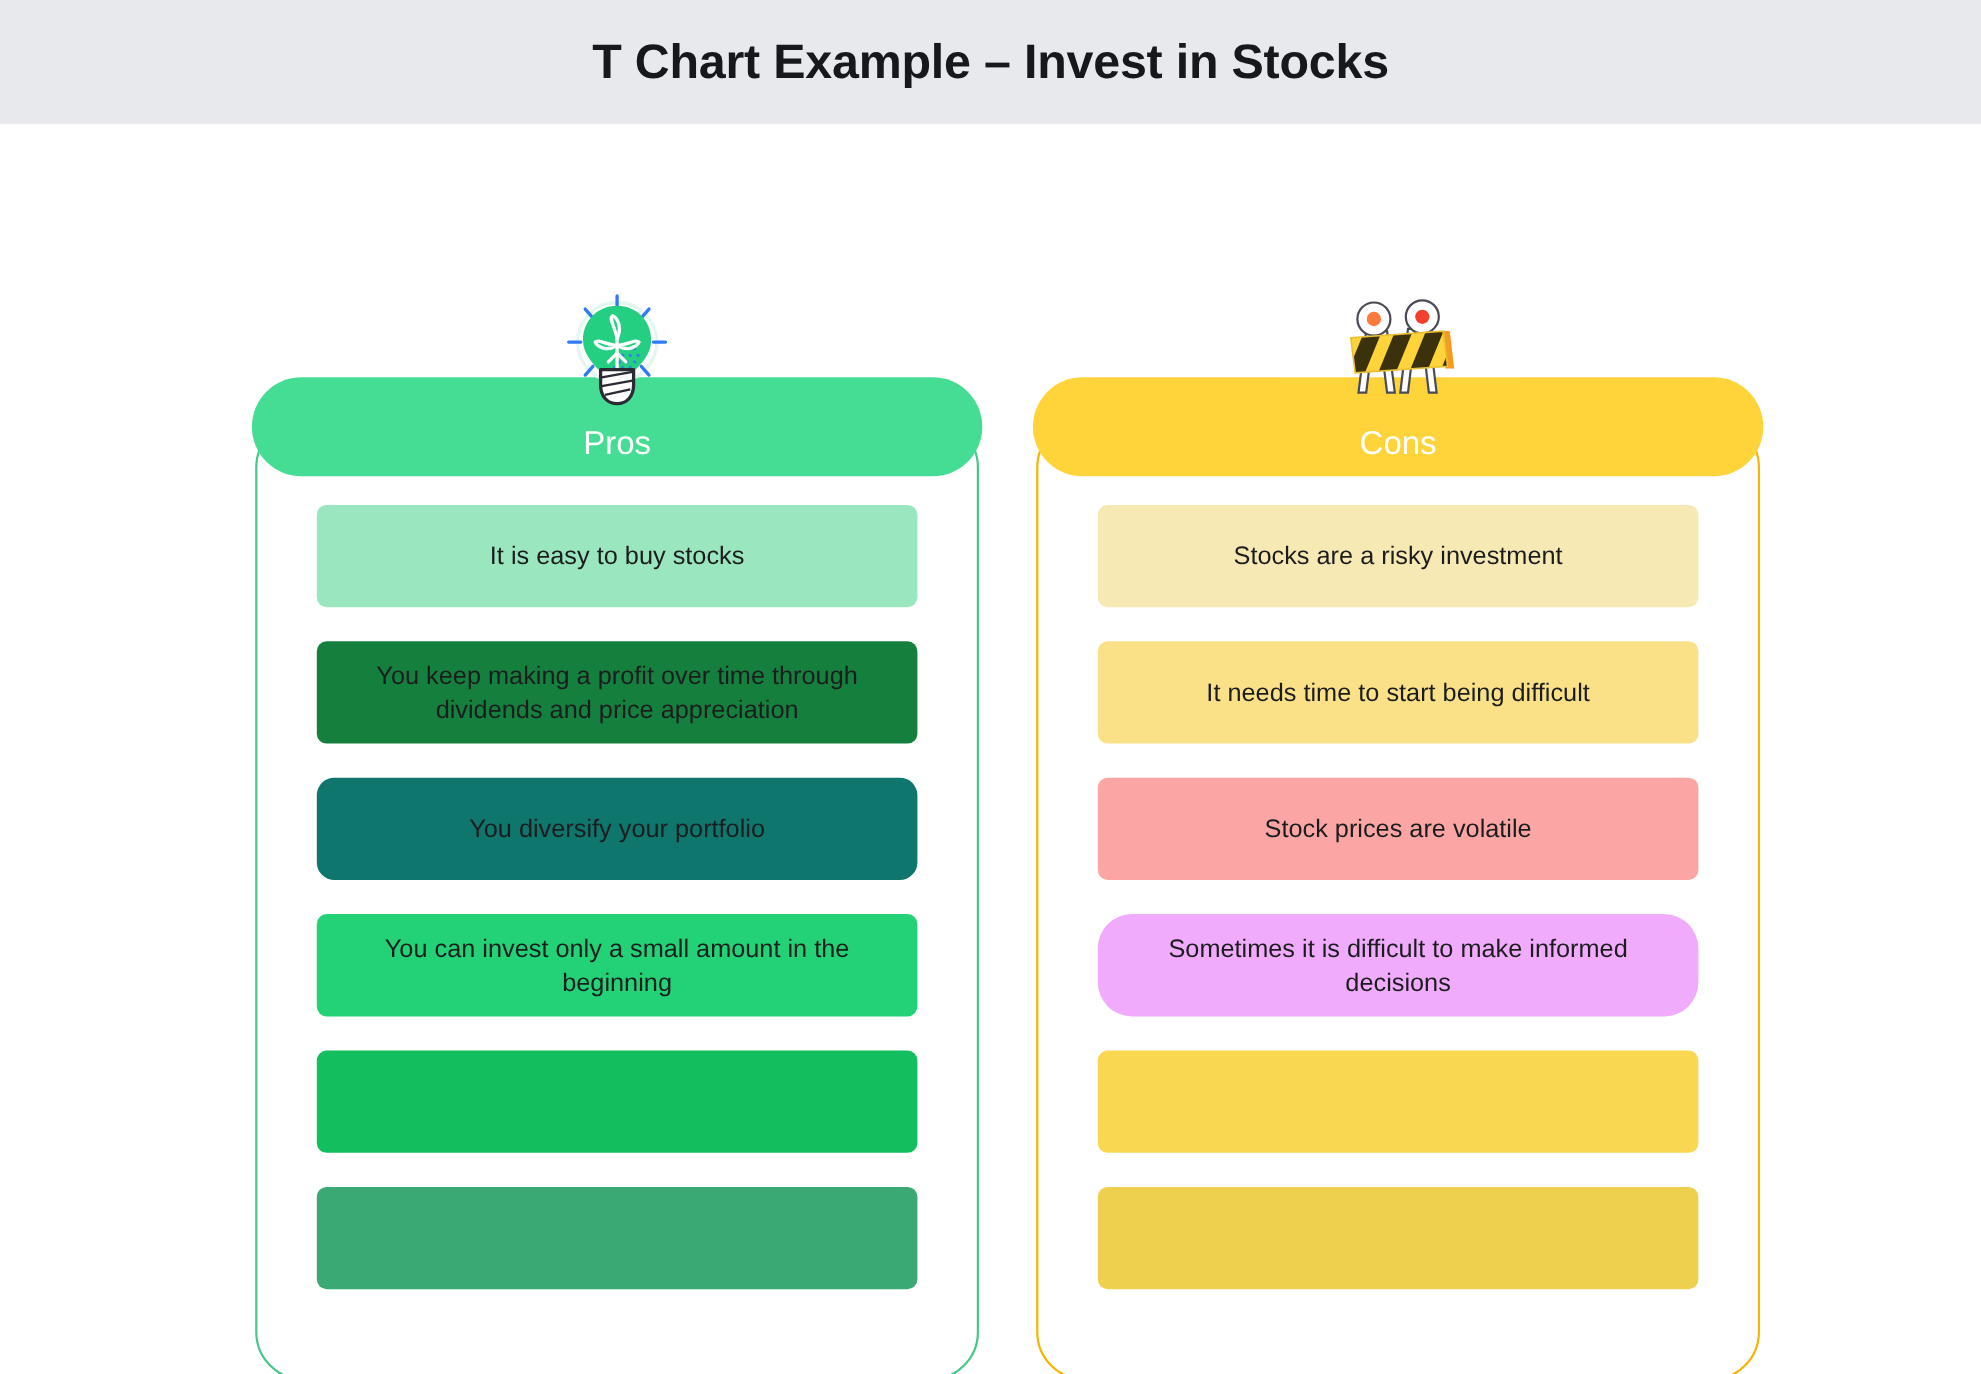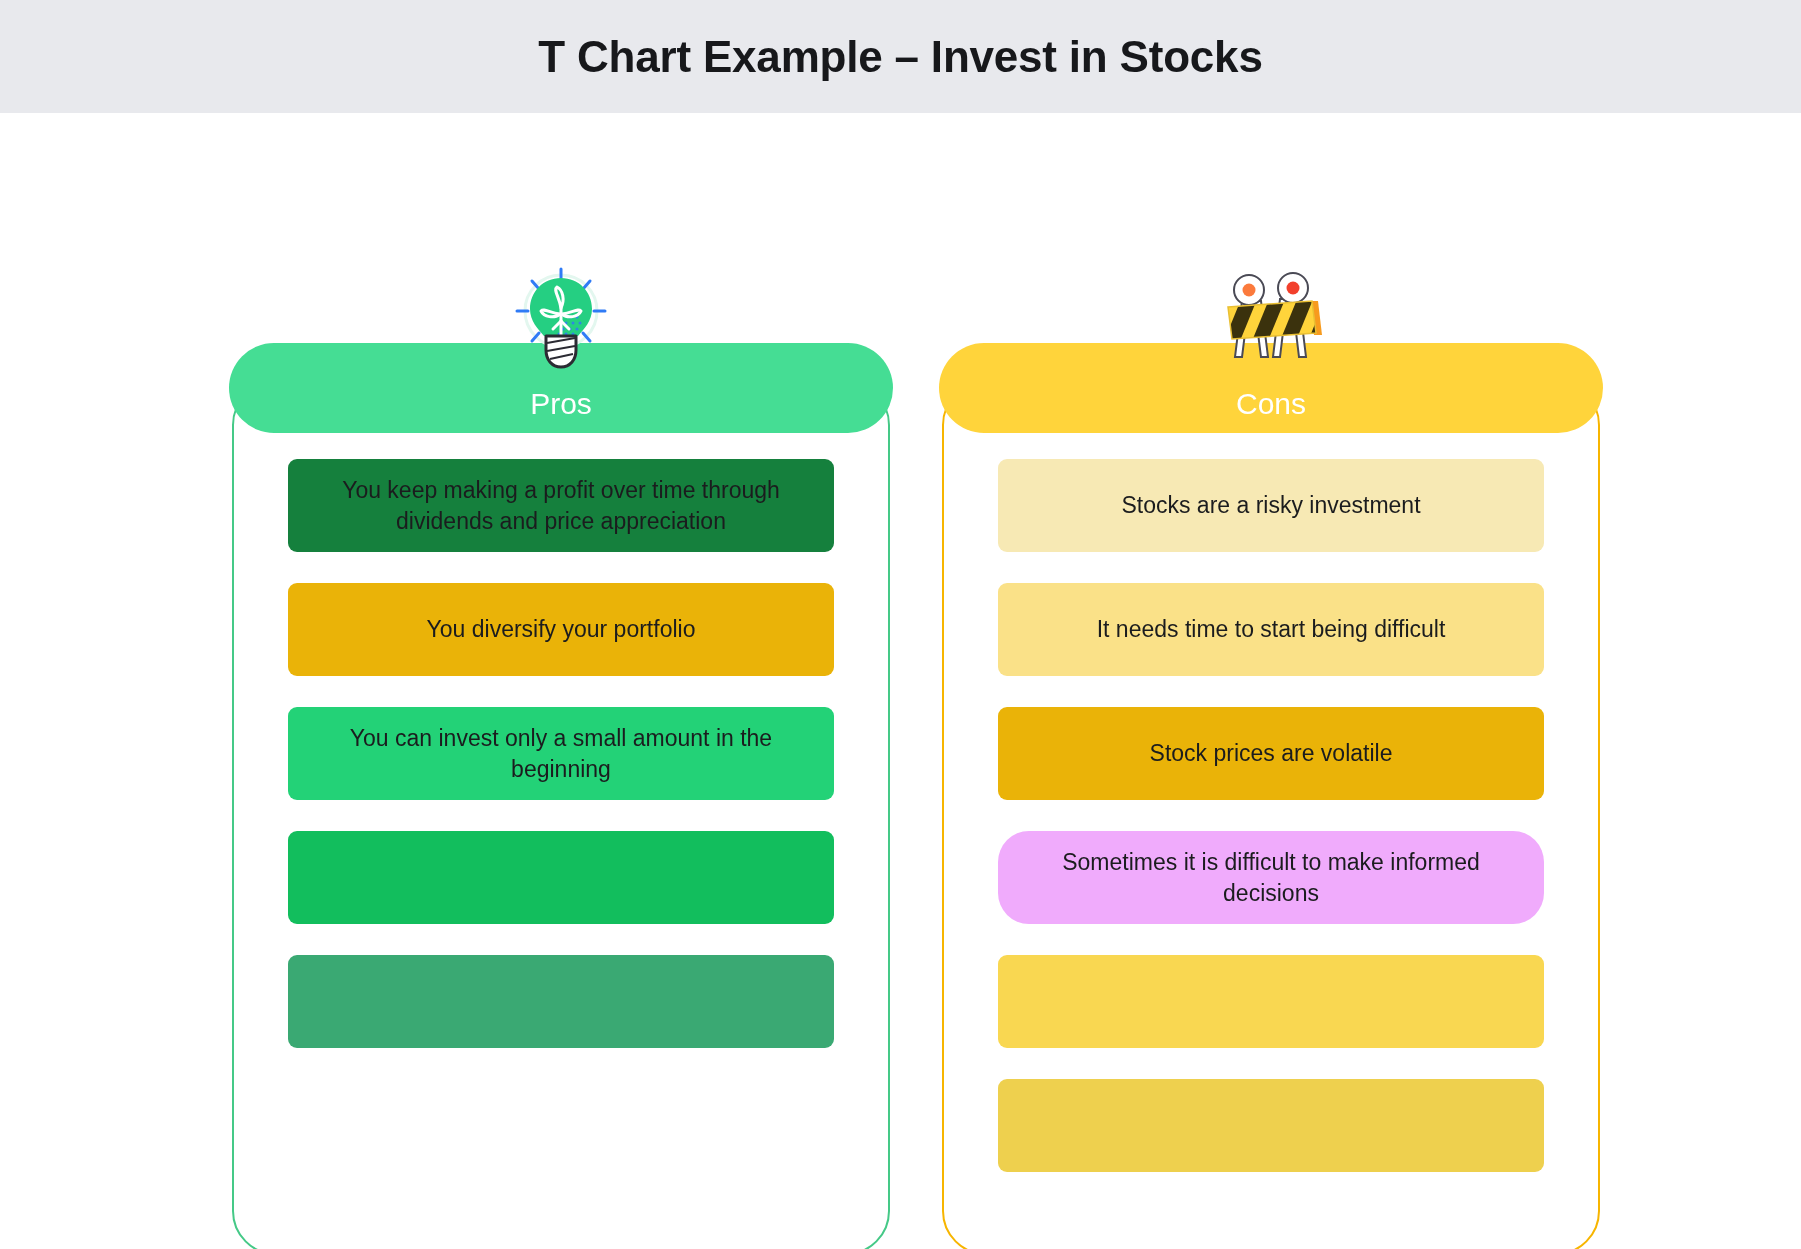--- a/index.html
+++ b/index.html
@@ -192,24 +192,27 @@
         <path d="M33 69 L63 69 L63 83 C63 93 57 100 48 100 C39 100 33 93 33 83 Z" fill="#ffffff" stroke="#2b2b33" stroke-width="3" stroke-linejoin="round"></path>
         <g stroke="#2b2b33" stroke-width="2">
           <line x1="34" y1="76" x2="62" y2="71"></line>
           <line x1="34" y1="84" x2="62" y2="79"></line>
           <line x1="37" y1="92" x2="60" y2="87"></line>
         </g>
       </svg>
     </div>
 
     <div class="card-stack">
+      <div class="card" style="background: rgb(154, 230, 191);">
+        <span class="card-text">It is easy to buy stocks</span>
+      </div>
       <div class="card" style="background: #15803d;">
         <span class="card-text">You keep making a profit over time through dividends and price appreciation</span>
       </div>
-      <div class="card" style="background: #eab308;">
+      <div class="card" style="background: #0f766e; border-radius: 16px;">
         <span class="card-text">You diversify your portfolio</span>
       </div>
       <div class="card" style="background: rgb(35, 210, 119);">
         <span class="card-text">You can invest only a small amount in the beginning</span>
       </div>
       <div class="card" style="background: rgb(18, 190, 93);">
         <span class="card-text"></span>
       </div>
       <div class="card" style="background: rgb(58, 169, 115);">
         <span class="card-text"></span>
@@ -262,21 +265,21 @@
       </svg>
     </div>
 
     <div class="card-stack">
       <div class="card" style="background: rgb(247, 233, 180);">
         <span class="card-text">Stocks are a risky investment</span>
       </div>
       <div class="card" style="background: rgb(250, 225, 136);">
         <span class="card-text">It needs time to start being difficult</span>
       </div>
-      <div class="card" style="background: #eab308;">
+      <div class="card" style="background: #fca5a5;">
         <span class="card-text">Stock prices are volatile</span>
       </div>
       <div class="card" style="background: #f0abfc; border-radius: 31px;">
         <span class="card-text">Sometimes it is difficult to make informed decisions</span>
       </div>
       <div class="card" style="background: rgb(249, 215, 81);">
         <span class="card-text"></span>
       </div>
       <div class="card" style="background: rgb(238, 208, 78);">
         <span class="card-text"></span>

